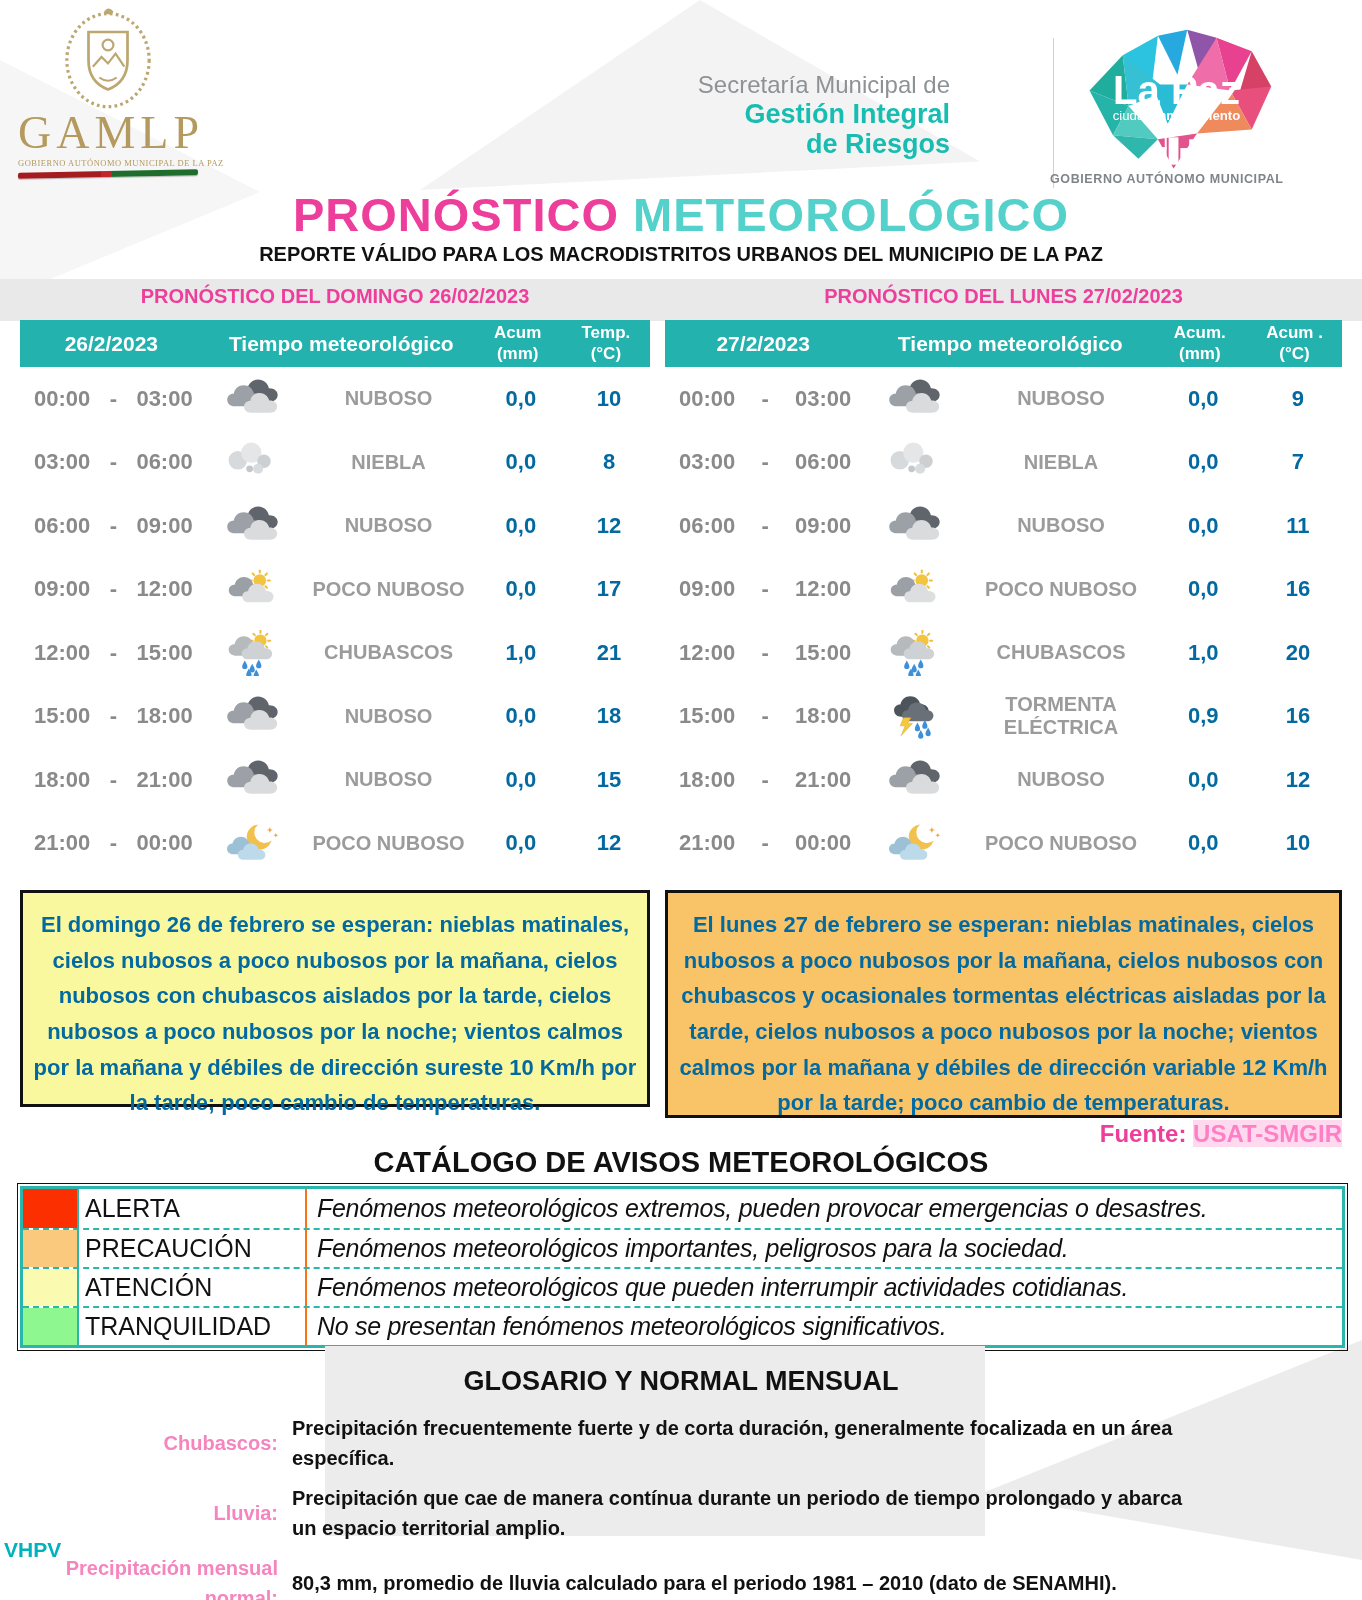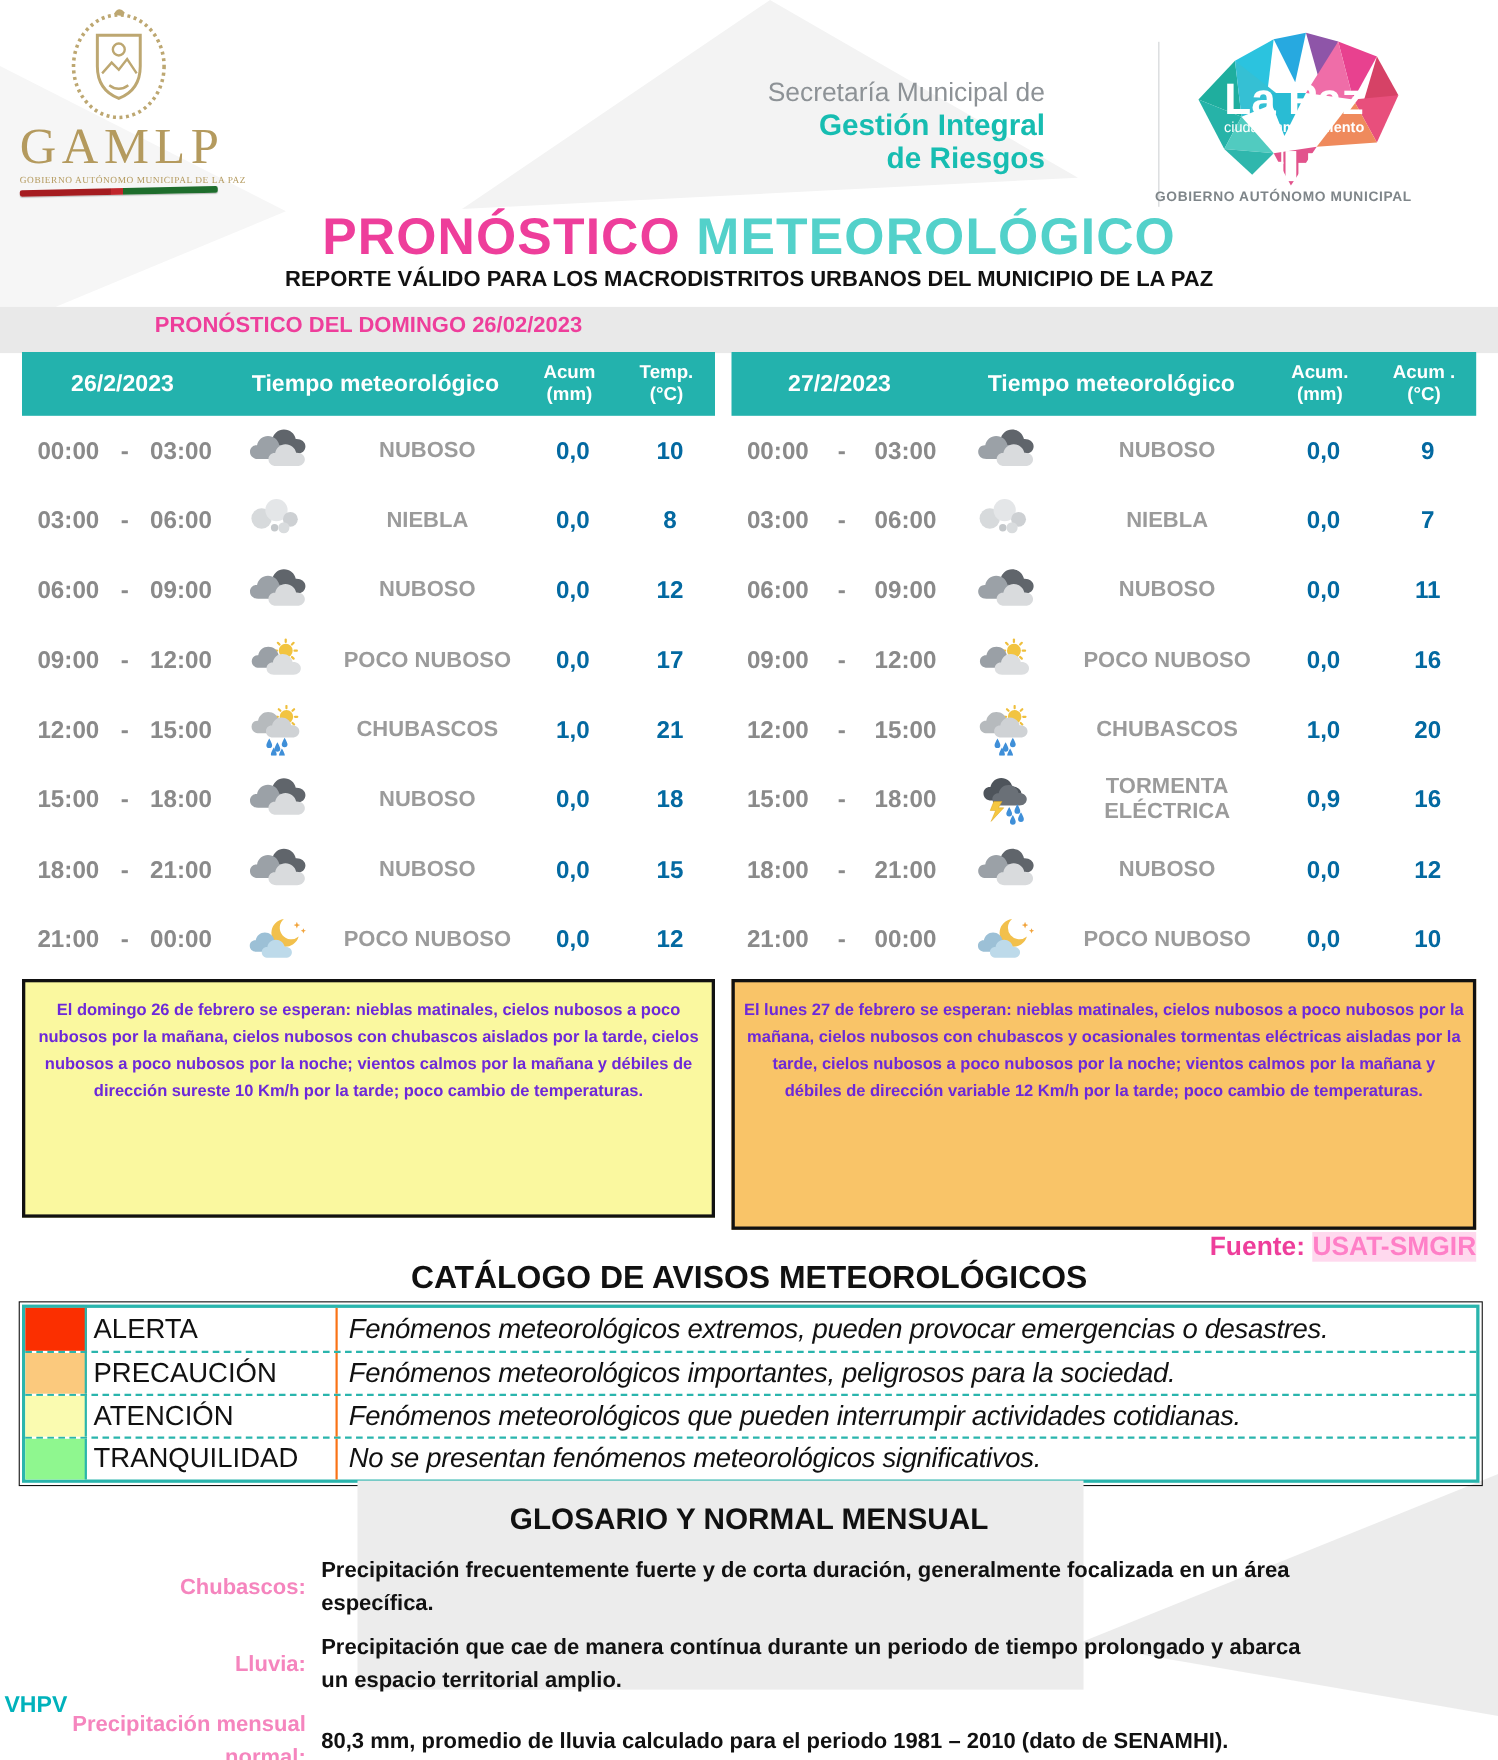--- a/index.html
+++ b/index.html
@@ -38,33 +38,33 @@
 
   .section-band { position:absolute; left:0; top:279px; width:1362px; height:42px; background:#e9e9e9; }
   .sec-title { position:absolute; top:6px; font-size:20px; font-weight:bold; color:#ee3e9b; text-align:center; }
   .sec-title.left { left:20px; width:630px; }
   .sec-title.right { left:665px; width:677px; }
 
   
   .panel { position:absolute; top:320px; background:#fff; }
   .panel.left { left:20px; width:630px; }
   .panel.right { left:665px; width:677px; }
-  .thead { height:58px; background:#23b2ad; color:#fff; display:grid; grid-template-columns:29% 1% 42% 14% 14%; align-items:center; }
+  .thead { height:47px; background:#23b2ad; color:#fff; display:grid; grid-template-columns:29% 1% 42% 14% 14%; align-items:center; }
   .thead .h-date { grid-column:1; text-align:center; font-size:21px; font-weight:bold; }
   .thead .h-tiempo { grid-column:3; text-align:center; font-size:21px; font-weight:bold; }
   .thead .h-two { text-align:center; font-size:17px; font-weight:bold; line-height:1.2; }
   .tbody { }
   .frow { height:63.5px; display:grid; grid-template-columns:29% 16% 27% 15% 13%; align-items:center; }
   .cell.time { display:flex; justify-content:space-between; padding:0 10px 0 14px; font-size:22px; font-weight:bold; color:#8a8a8a; }
   .cell.icon { display:flex; justify-content:center; }
   .cell.icon svg { width:54px; height:46px; }
   .cell.cond { text-align:center; font-size:20px; font-weight:bold; color:#9b9b9b; line-height:1.15; }
   .cell.acum, .cell.temp { text-align:center; font-size:22px; font-weight:bold; color:#0369a1; }
 
-  .summary { position:absolute; border:3px solid #111; font-weight:bold; font-size:15px; text-align:center; line-height:1.62; padding:14px 8px; color:#6d28d9; }
+  .summary { position:absolute; border:3px solid #111; font-weight:bold; font-size:22px; text-align:center; line-height:1.62; padding:14px 8px; color:#0369a1; }
   .summary.left { left:20px; top:890px; width:630px; height:217px; background:#faf89f; }
   .summary.right { left:665px; top:890px; width:677px; height:228px; background:#f9c468; }
 
   .fuente { position:absolute; right:20px; top:1120px; font-size:24px; font-weight:bold; }
   .fuente .f-label { color:#ee3e9b; }
   .fuente .f-value { color:#ff7fc7; background:#ffd9ee; font-weight:bold; }
 
   
   .catalog-title { position:absolute; left:0; top:1146px; width:1362px; text-align:center; font-size:29px; font-weight:bold; color:#111; }
   .catalog { position:absolute; left:20px; top:1186px; width:1325px; border:3px solid #2ab5ad; outline:1px solid #111; outline-offset:2px; background:#fff; }
@@ -213,20 +213,21 @@
   </div>
 
   <div class="main-title">
     <span class="t-pink">PRONÓSTICO</span>
     <span class="t-teal">METEOROLÓGICO</span>
   </div>
   <div class="report-subtitle">REPORTE VÁLIDO PARA LOS MACRODISTRITOS URBANOS DEL MUNICIPIO DE LA PAZ</div>
 
   <div class="section-band">
     <div class="sec-title left">PRONÓSTICO DEL DOMINGO 26/02/2023</div>
+    <div class="sec-title right">PRONÓSTICO DEL LUNES 27/02/2023</div>
   </div>
 
   <div class="panel left">
     <div class="thead">
       <div class="h-date">26/2/2023</div>
       <div class="h-tiempo">Tiempo meteorológico</div>
       <div class="h-two"><span>Acum</span><br><span>(mm)</span></div>
       <div class="h-two"><span>Temp.</span><br><span>(°C)</span></div>
     </div>
     <div class="tbody">

